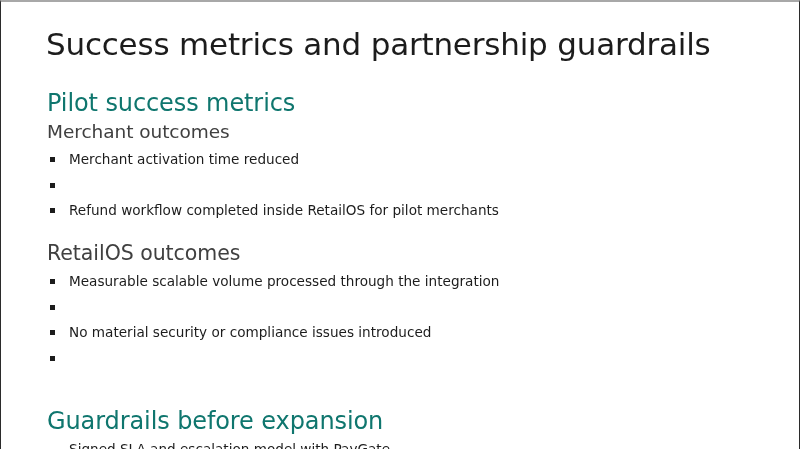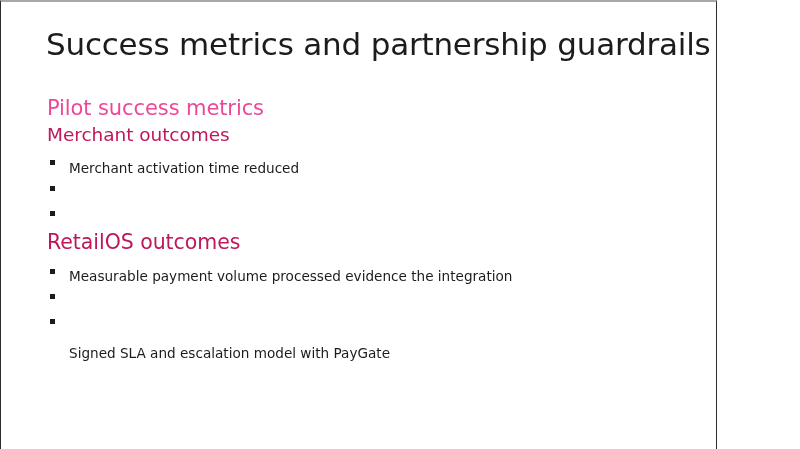--- a/index.html
+++ b/index.html
@@ -10,21 +10,21 @@
   body {
     width: 800px;
     height: 449px;
     overflow: hidden;
     font-family: "DejaVu Sans", "Liberation Sans", sans-serif;
   }
 
   #slide {
     position: relative;
     box-sizing: border-box;
-    width: 717px;
+    width: 800px;
     height: 449px;
     background: #ffffff;
     overflow: hidden;
     border-top: 2px solid #a8a8a8;
     border-left: 1px solid #2b2b2b;
     border-right: 1px solid #2b2b2b;
     padding-left: 28px;
   }
 
   #content {
@@ -47,42 +47,42 @@
   }
 
   .body-block {
     position: absolute;
     left: 1px;
     top: 76px;
     width: 700px;
   }
 
   .h1 {
-    font-size: 21px;
+    font-size: 24px;
     font-weight: 400;
-    color: #ec4899;
+    color: #0f766e;
     line-height: 1.28;
     letter-spacing: -0.1px;
-    margin: 17px 0 1px 0;
+    margin: 10px 0 1px 0;
     white-space: nowrap;
   }
 
   .h2 {
     font-size: 18.5px;
     font-weight: 400;
-    color: #be185d;
+    color: #404040;
     line-height: 1.3;
     letter-spacing: -0.05px;
     margin: 0 0 3px 0;
     white-space: nowrap;
   }
 
   .h2.bigger {
     font-size: 20.5px;
-    margin-top: 2px;
+    margin-top: 16px;
   }
 
   .h1.spaced {
     margin-top: 35px;
   }
 
   ul.bullets {
     list-style: none;
     margin: 0;
     padding: 0;
@@ -90,21 +90,21 @@
 
   ul.bullets li {
     position: relative;
     padding-left: 22px;
     font-size: 13.6px;
     font-weight: 400;
     color: #1c1c1c;
     line-height: 1.0;
     height: 25.6px;
     display: flex;
-    align-items: flex-end;
+    align-items: center;
     white-space: nowrap;
   }
 
   ul.bullets li .sq {
     position: absolute;
     left: 3px;
     top: 50%;
     margin-top: -2.5px;
     width: 5px;
     height: 5px;
@@ -137,38 +137,44 @@
       <ul class="bullets">
         <li>
           <span class="sq"></span>
           <span class="bullet-text">Merchant activation time reduced</span>
         </li>
         <li>
           <span class="sq"></span>
         </li>
         <li>
           <span class="sq"></span>
+          <span class="bullet-text">Refund workflow completed inside RetailOS for pilot merchants</span>
         </li>
       </ul>
 
       <div class="h2 bigger">RetailOS outcomes</div>
 
       <ul class="bullets tight">
         <li>
           <span class="sq"></span>
-          <span class="bullet-text">Measurable payment volume processed evidence the integration</span>
+          <span class="bullet-text">Measurable scalable volume processed through the integration</span>
         </li>
         <li>
           <span class="sq"></span>
         </li>
         <li>
           <span class="sq"></span>
+          <span class="bullet-text">No material security or compliance issues introduced</span>
+        </li>
+        <li>
+          <span class="sq"></span>
         </li>
       </ul>
 
+      <div class="h1 spaced">Guardrails before expansion</div>
 
       <ul class="bullets">
         <li>
 
           <span class="bullet-text">Signed SLA and escalation model with PayGate</span>
         </li>
       </ul>
 
     </div>
   </div>

